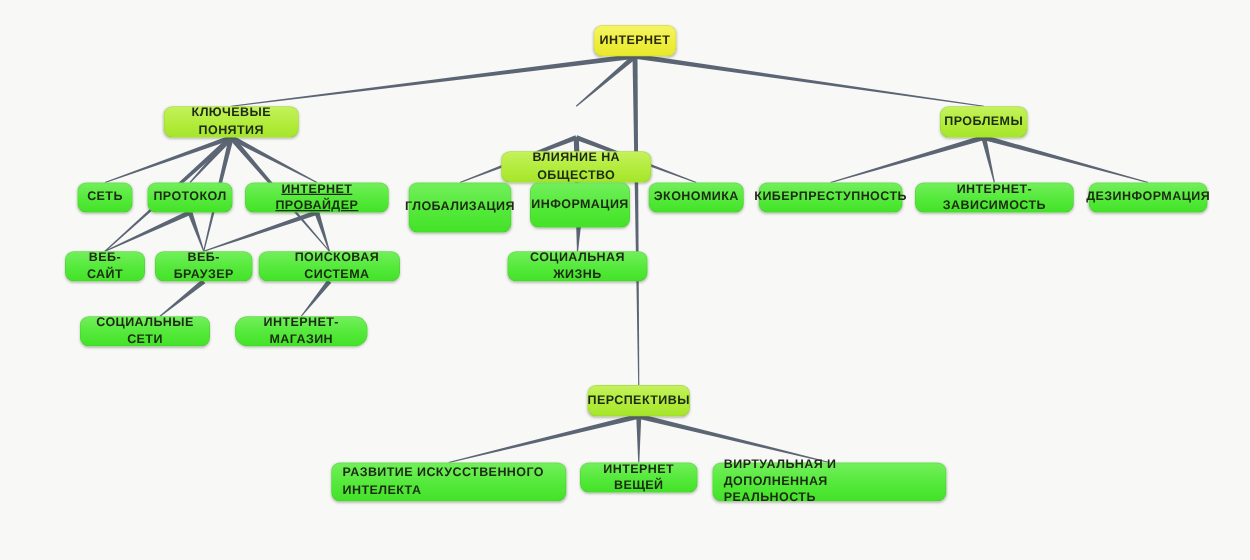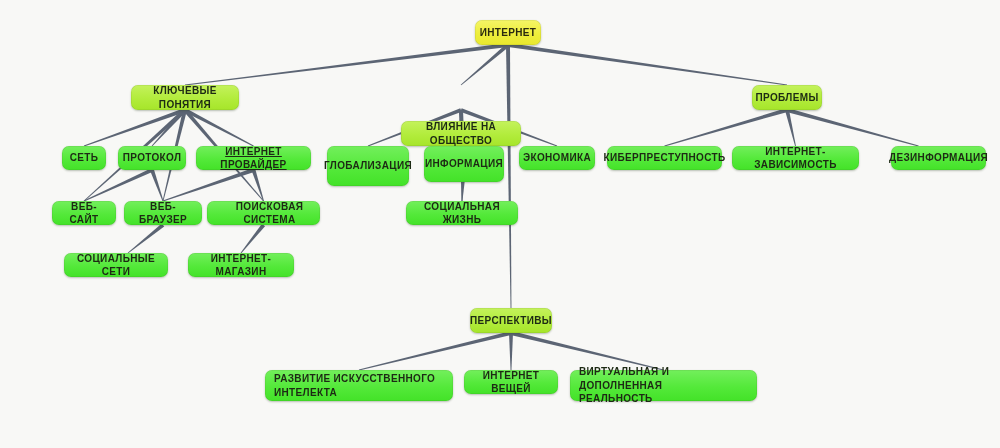--- a/index.html
+++ b/index.html
@@ -100,27 +100,27 @@
       <div class="node lvl1" style="left: 401px; top: 85px; width: 120px; height: 25px; margin-top: 36px;">ВЛИЯНИЕ НА ОБЩЕСТВО</div>
       <div class="node lvl1" style="left: 752px; top: 85px; width: 70px; height: 25px;">ПРОБЛЕМЫ</div>
       <div class="node lvl2" style="left: 62px; top: 146px; width: 44px; height: 24px;">СЕТЬ</div>
       <div class="node lvl2" style="left: 118px; top: 146px; width: 68px; height: 24px;">ПРОТОКОЛ</div>
       <div class="node lvl2" style="left: 196px; top: 146px; width: 115px; height: 24px; text-decoration: underline;">ИНТЕРНЕТ ПРОВАЙДЕР</div>
       <div class="node lvl2" style="left: 327px; top: 146px; width: 82px; height: 40px;">ГЛОБАЛИЗАЦИЯ</div>
       <div class="node lvl2" style="left: 424px; top: 146px; width: 80px; height: 36px;">ИНФОРМАЦИЯ</div>
       <div class="node lvl2" style="left: 519px; top: 146px; width: 76px; height: 24px;">ЭКОНОМИКА</div>
       <div class="node lvl2" style="left: 607px; top: 146px; width: 115px; height: 24px;">КИБЕРПРЕСТУПНОСТЬ</div>
       <div class="node lvl2" style="left: 732px; top: 146px; width: 127px; height: 24px;">ИНТЕРНЕТ-ЗАВИСИМОСТЬ</div>
-      <div class="node lvl2" style="left: 871px; top: 146px; width: 95px; height: 24px; margin-left: 20px;">ДЕЗИНФОРМАЦИЯ</div>
+      <div class="node lvl2" style="left: 871px; top: 146px; width: 95px; height: 24px;">ДЕЗИНФОРМАЦИЯ</div>
       <div class="node lvl2" style="left: 52px; top: 201px; width: 64px; height: 24px;">ВЕБ-САЙТ</div>
       <div class="node lvl2" style="left: 124px; top: 201px; width: 78px; height: 24px;">ВЕБ-БРАУЗЕР</div>
       <div class="node lvl2" style="left: 207px; top: 201px; width: 113px; height: 24px; padding-left: 21px;">ПОИСКОВАЯ СИСТЕМА</div>
       <div class="node lvl2" style="left: 406px; top: 201px; width: 112px; height: 24px;">СОЦИАЛЬНАЯ ЖИЗНЬ</div>
       <div class="node lvl2" style="left: 64px; top: 253px; width: 104px; height: 24px;">СОЦИАЛЬНЫЕ СЕТИ</div>
-      <div class="node lvl2" style="left: 188px; top: 253px; width: 106px; height: 24px;">ИНТЕРНЕТ-МАГАЗИН</div>
+      <div class="node lvl2" style="left: 188px; top: 253px; width: 106px; height: 24px; border-radius: 10px;">ИНТЕРНЕТ-МАГАЗИН</div>
       <div class="node lvl1" style="left: 470px; top: 308px; width: 82px; height: 25px;">ПЕРСПЕКТИВЫ</div>
       <div class="node lvl2 multiline" style="left: 265px; top: 370px; width: 188px; height: 31px;">РАЗВИТИЕ ИСКУССТВЕННОГО
 ИНТЕЛЕКТА</div>
       <div class="node lvl2" style="left: 464px; top: 370px; width: 94px; height: 24px;">ИНТЕРНЕТ ВЕЩЕЙ</div>
       <div class="node lvl2 multiline" style="left: 570px; top: 370px; width: 187px; height: 31px;">ВИРТУАЛЬНАЯ И ДОПОЛНЕННАЯ
 РЕАЛЬНОСТЬ</div>
     </div>
 </div>
 
 </body></html>

